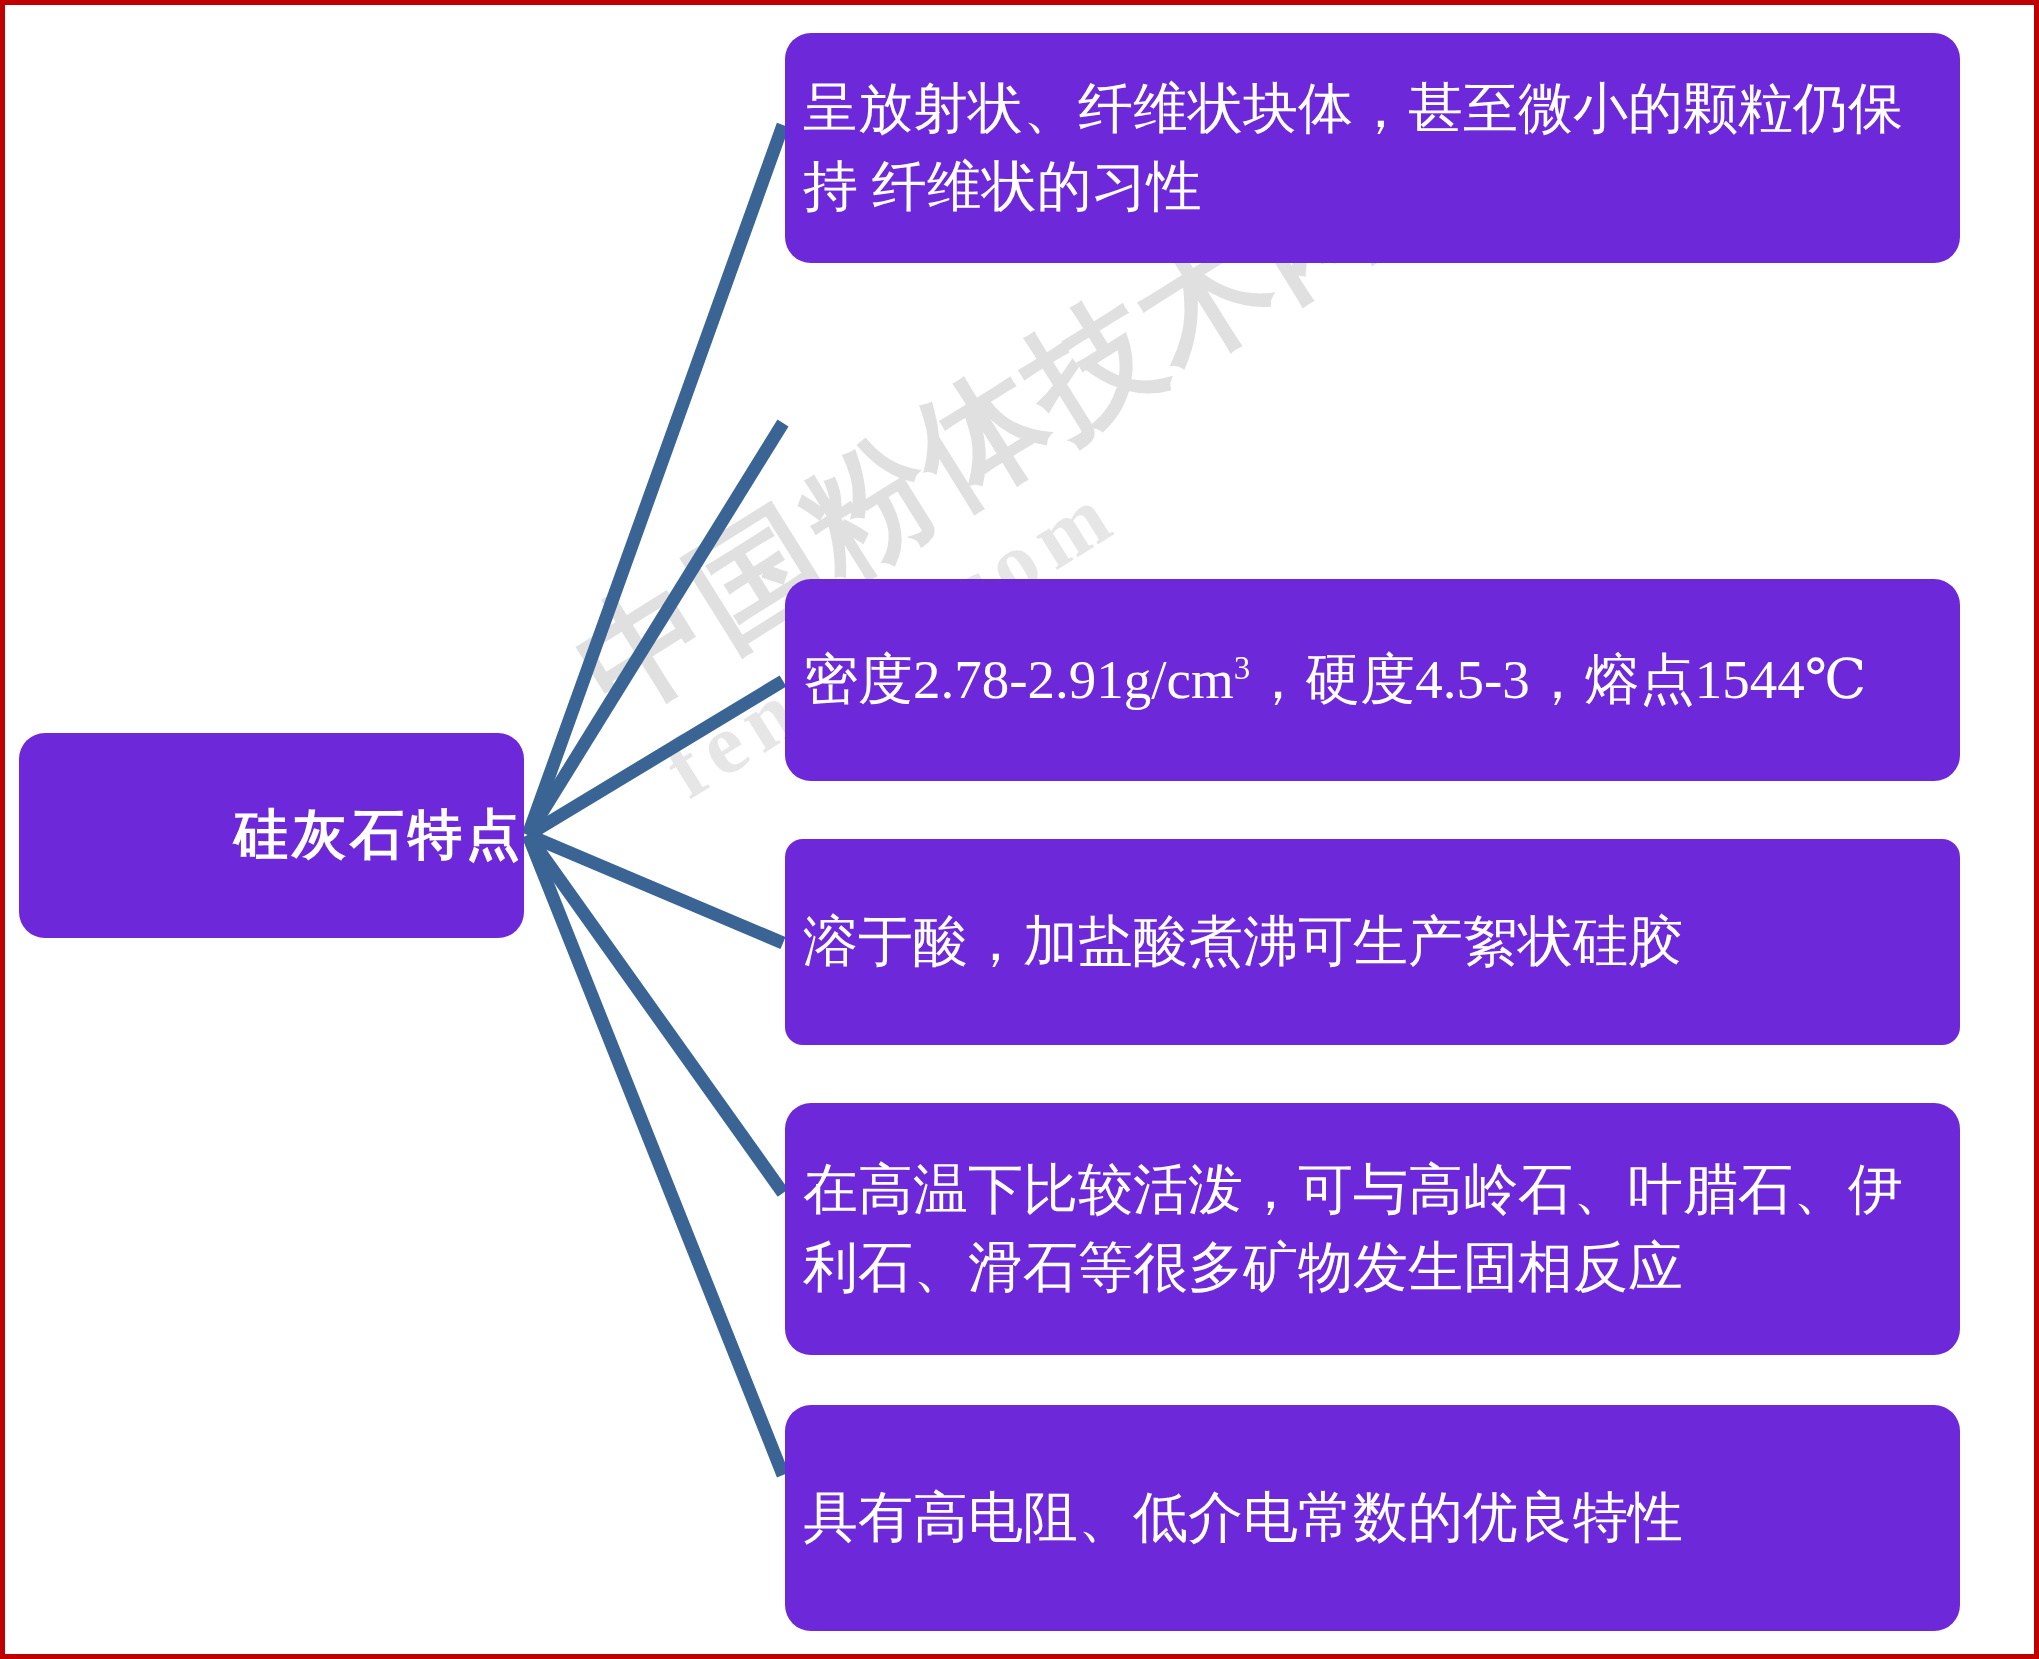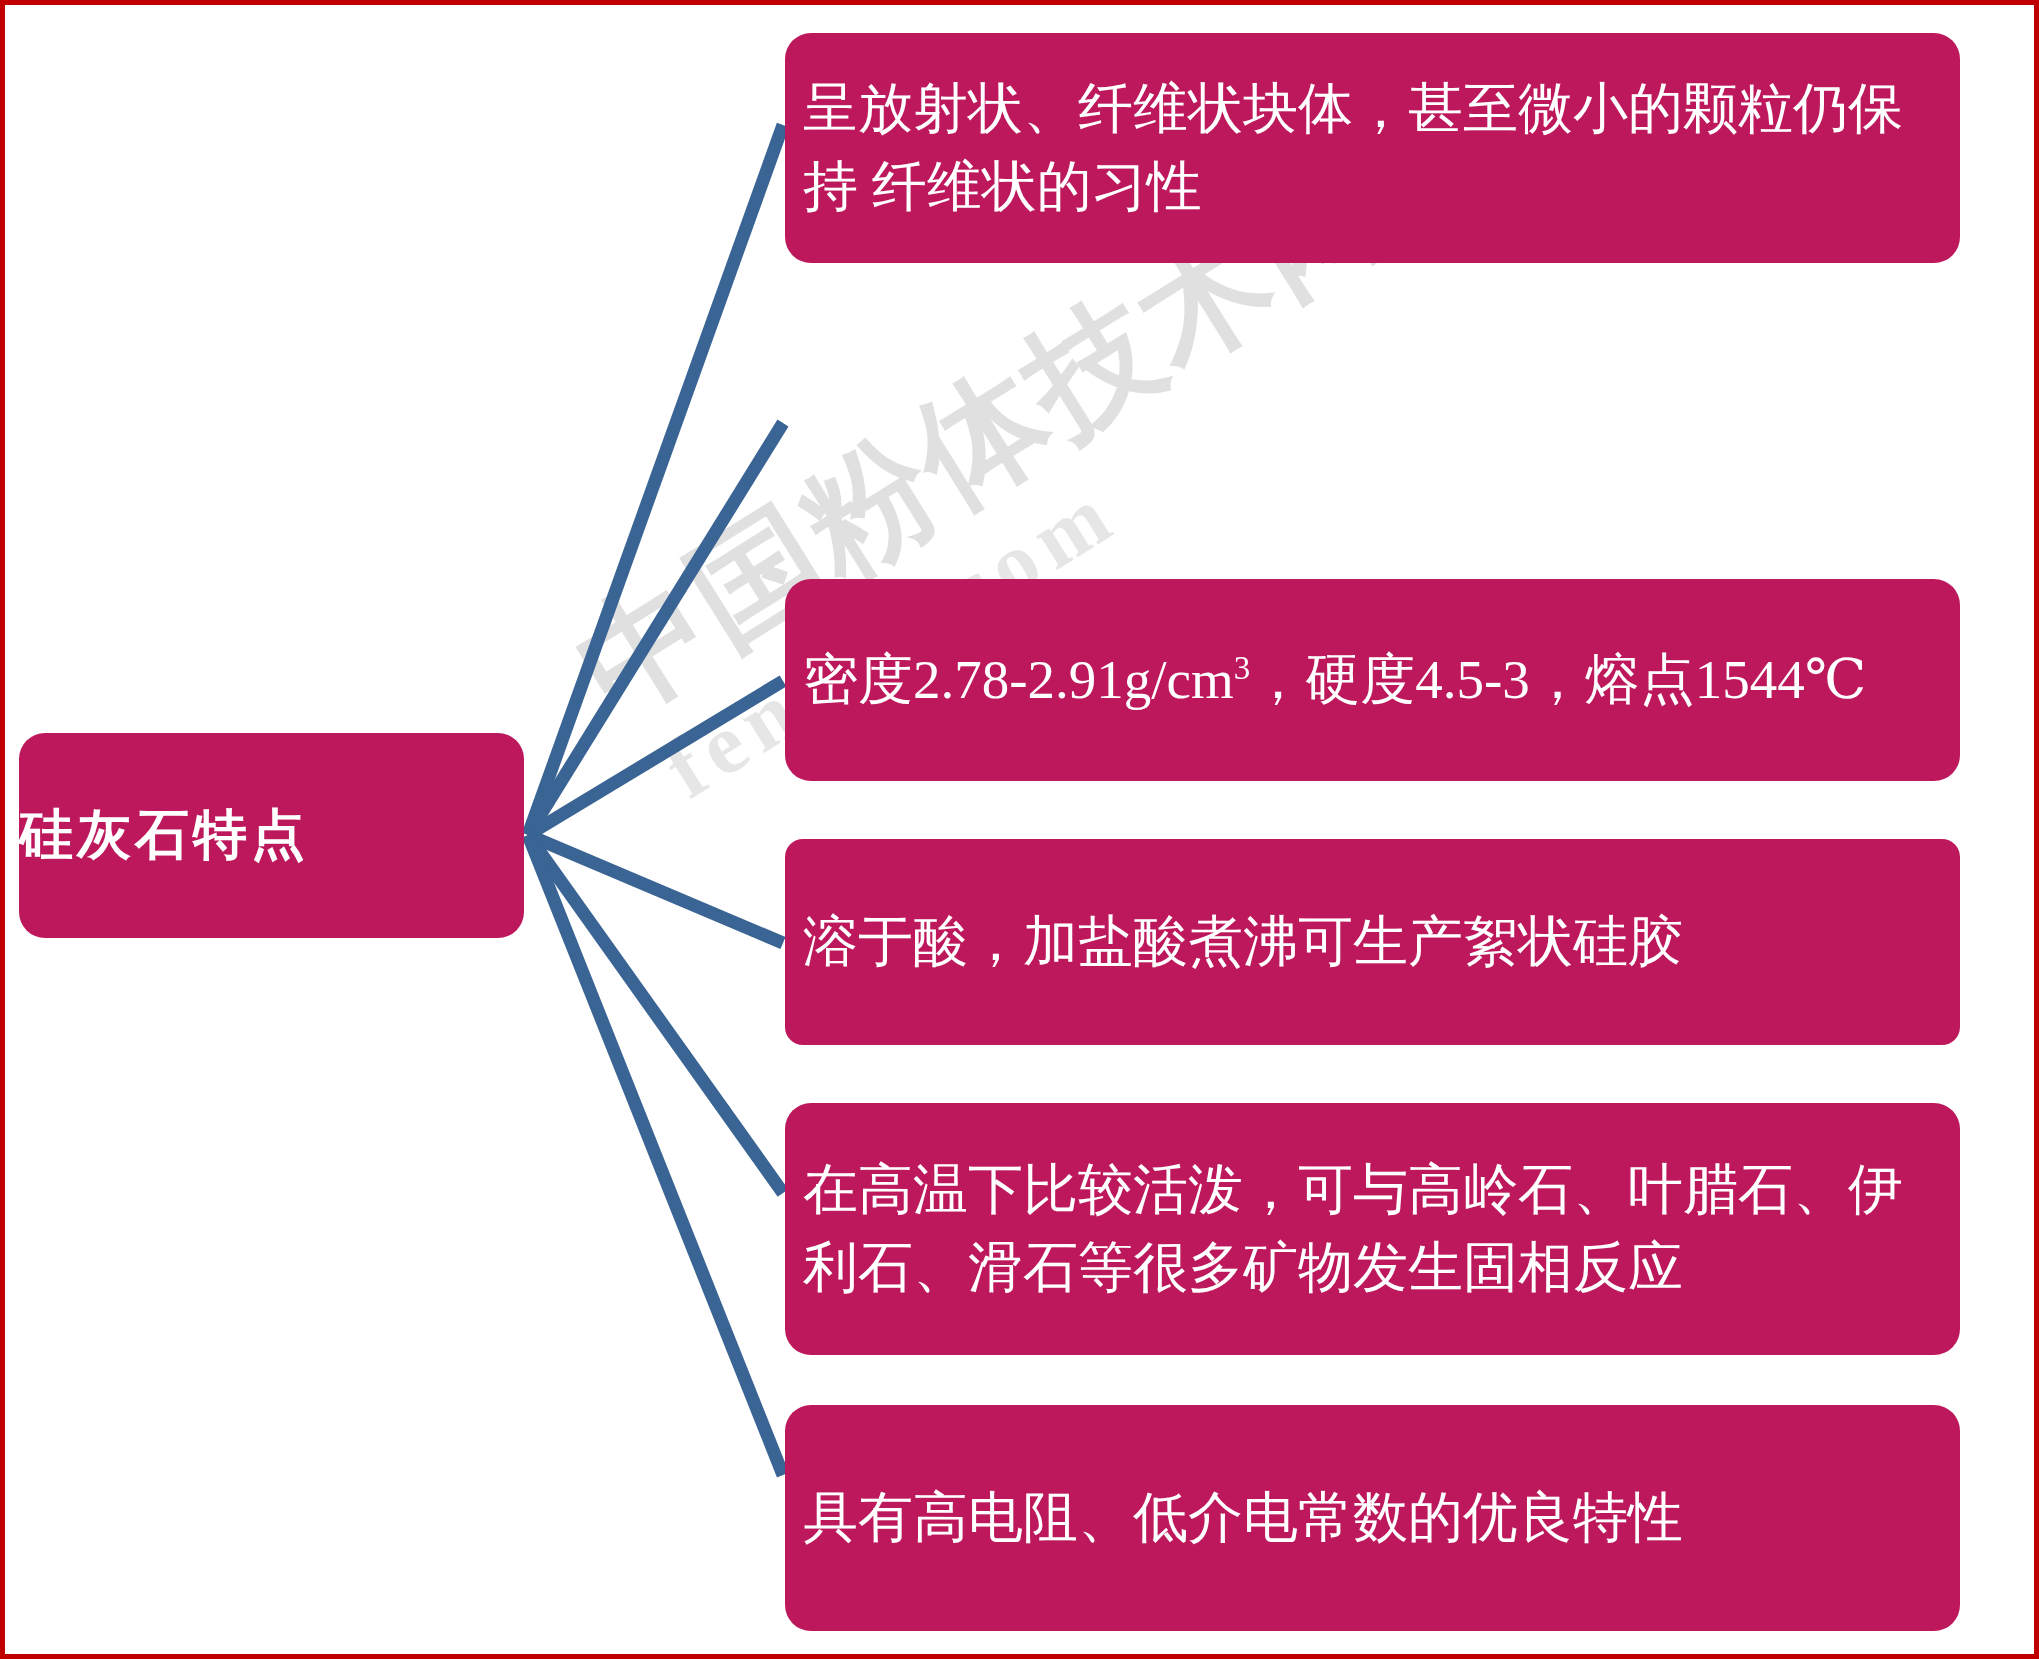--- a/index.html
+++ b/index.html
@@ -56,33 +56,33 @@
     position: absolute;
     left: 0;
     top: 0;
     width: 2039px;
     height: 1659px;
     z-index: 10;
   }
   
   .node {
     position: absolute;
-    background: #be185d;
+    background: #6d28d9;
     border-radius: 26px;
     box-sizing: border-box;
     display: flex;
     align-items: center;
     z-index: 20;
   }
   #root-node {
     left: 14px;
     top: 728px;
     width: 505px;
     height: 205px;
-    justify-content: flex-start;
+    justify-content: flex-end;
   }
   #root-node .node-text {
     color: #ffffff;
     font-size: 54px;
     font-weight: bold;
     letter-spacing: 4px;
     font-family: "DejaVu Sans", "Liberation Sans", sans-serif;
     text-align: center;
   }
   .leaf {

